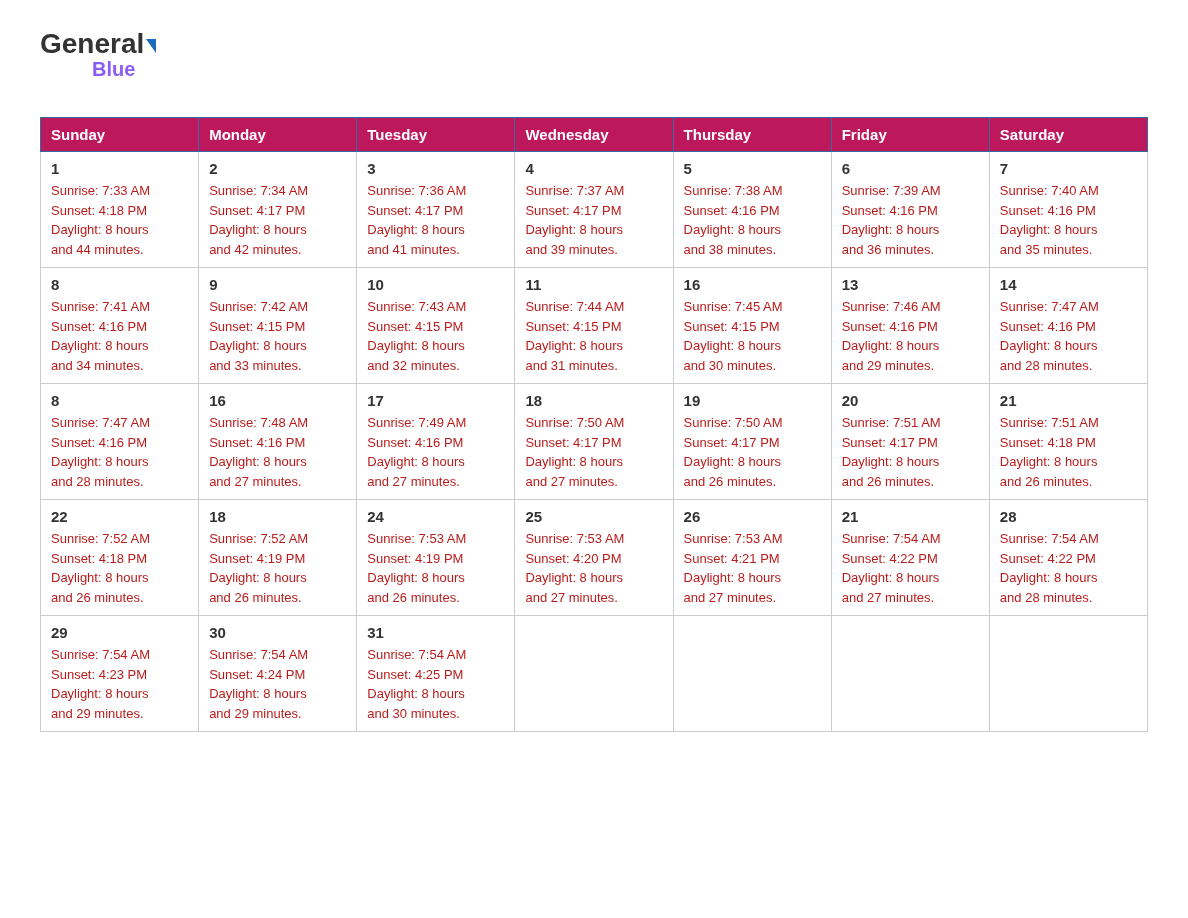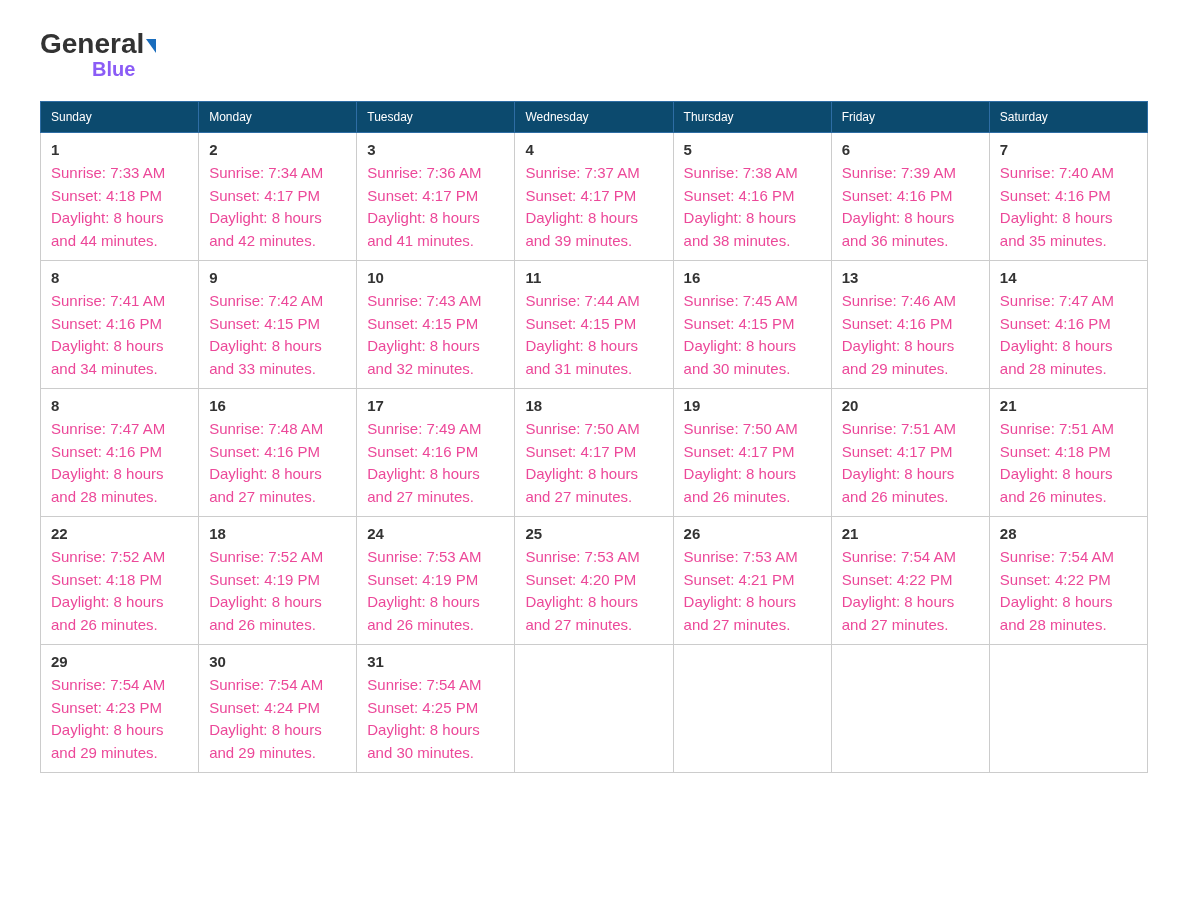--- a/index.html
+++ b/index.html
@@ -7,21 +7,21 @@
       font-family: Arial, sans-serif;
       background: #fff;
       padding: 30px 40px;
       width: 1188px;
       min-height: 918px;
     }
     .header-area {
       display: flex;
       justify-content: space-between;
       align-items: flex-start;
-      margin-bottom: 20px;
+      margin-bottom: 36px;
     }
     .logo-area {
       display: flex;
       flex-direction: column;
       align-items: flex-start;
     }
     .logo-text {
       font-size: 28px;
       font-weight: bold;
       color: #333;
@@ -56,46 +56,46 @@
       font-size: 20px;
       color: #444;
       margin-top: 4px;
     }
     table {
       width: 100%;
       border-collapse: collapse;
       table-layout: fixed;
     }
     th {
-      background-color: #0c4a6e;
+      background-color: #be185d;
       color: #fff;
-      font-size: 12px;
-      font-weight: normal;
+      font-size: 15px;
+      font-weight: bold;
       padding: 8px 10px;
       text-align: left;
       border: 1px solid #2e6da4;
     }
     td {
       vertical-align: top;
       padding: 8px 10px;
       border: 1px solid #ccc;
       font-size: 13px;
       color: #333;
       height: 110px;
     }
     .day-number {
       font-size: 15px;
       font-weight: bold;
       display: block;
       margin-bottom: 4px;
     }
     .day-info {
-      font-size: 15px;
+      font-size: 13px;
       line-height: 1.5;
-      color: #ec4899;
+      color: #b91c1c;
     }
     td.empty {
       background: #fff;
     }
     tr td {
       background: #fff;
     }
   </style>
 </head>
 <body>

